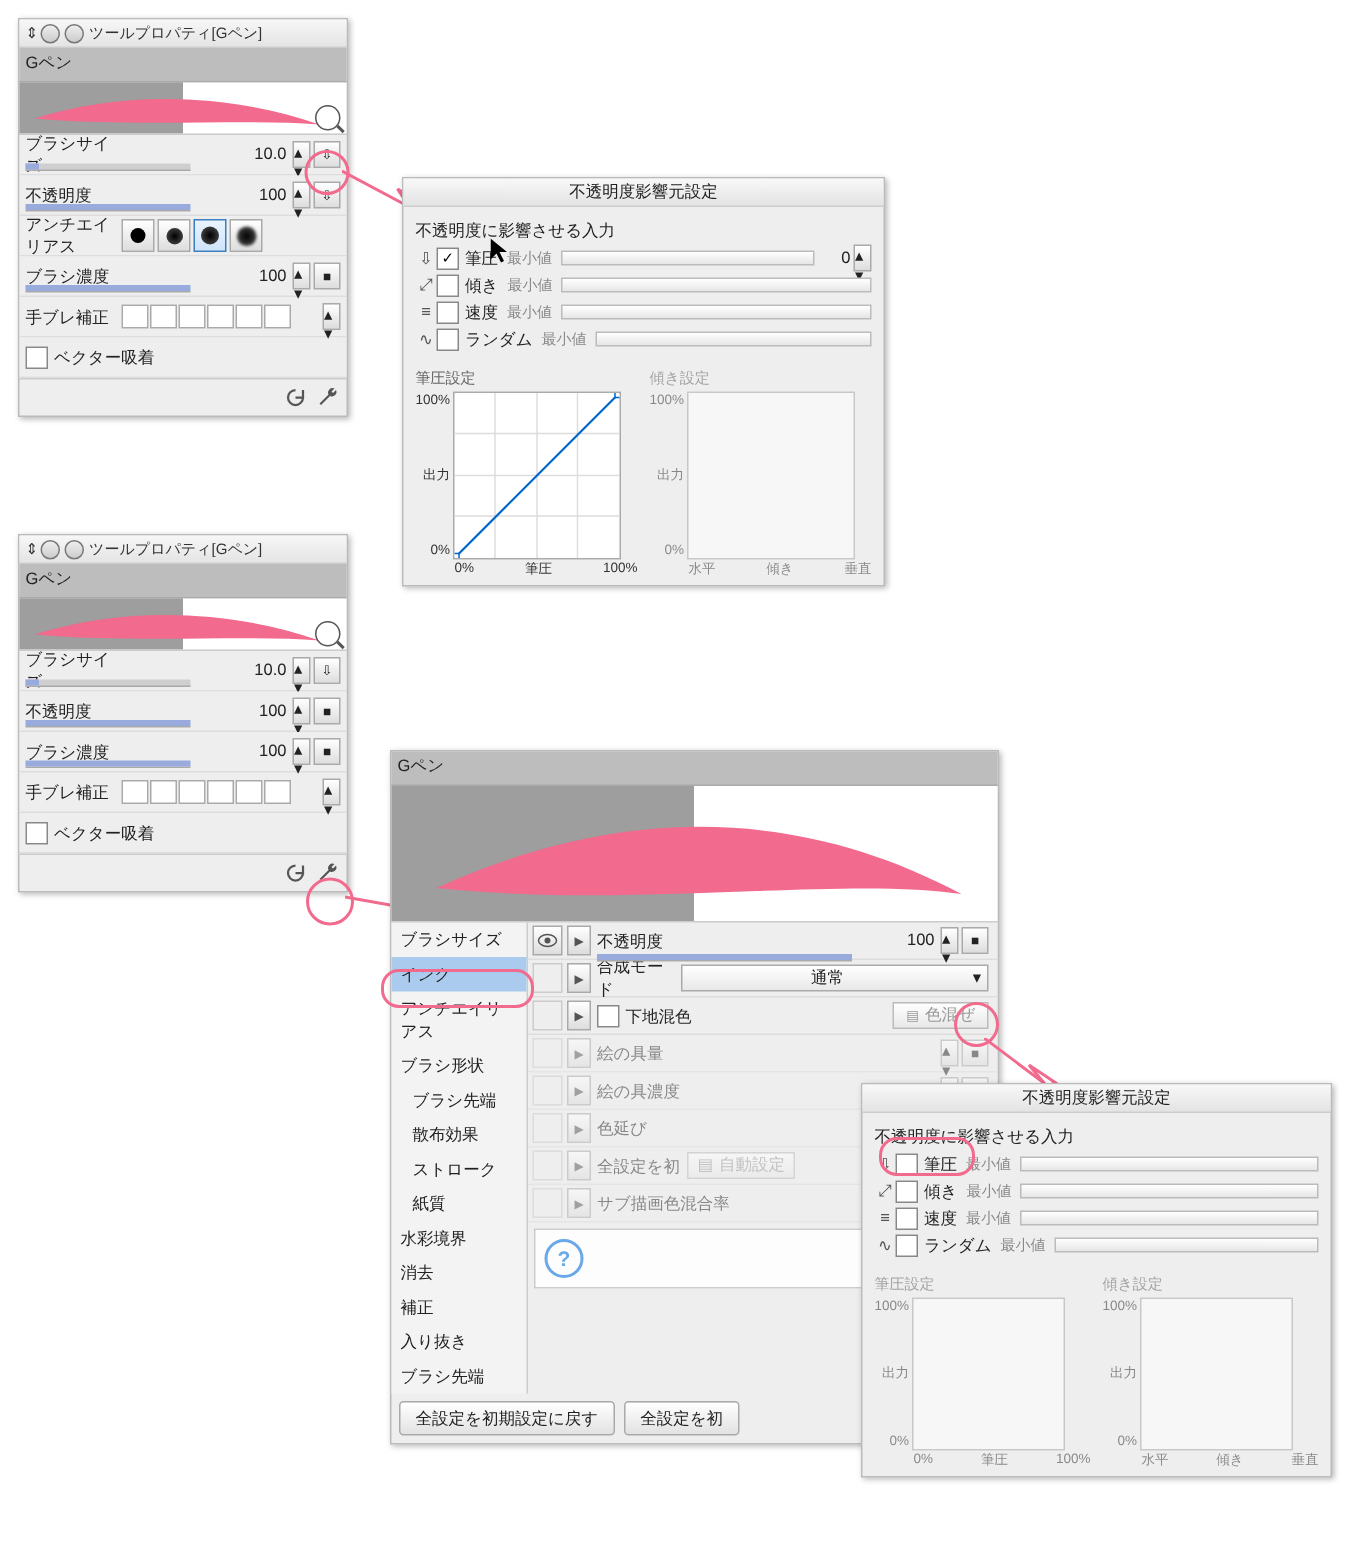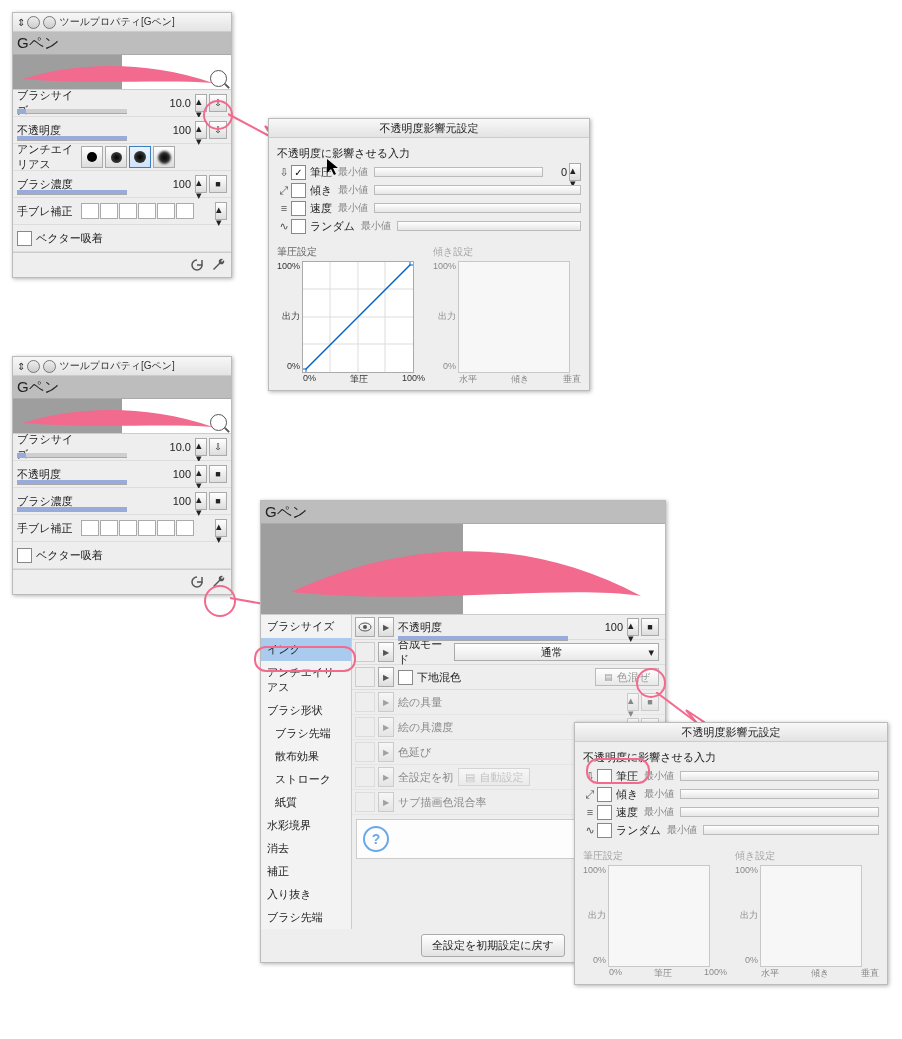--- a/index.html
+++ b/index.html
@@ -35,21 +35,21 @@
     display: inline-block;
     border:1px solid #777;
     background: linear-gradient(#eee,#ccc);
   }
   .toolname {
     background:#bdbdbd;
     color:#222;
     height:18px;
     padding:2px 4px;
     border-bottom:1px solid #aaa;
-    font-size:15px;
+    font-size:11px;
   }
   .preview {
     height: 34px;
     background: linear-gradient(to right, #9e9e9e 0%, #9e9e9e 50%, #fff 50%, #fff 100%);
     position:relative;
     border-bottom:1px solid #ccc;
   }
   .preview svg { position:absolute; left:0; top:0; }
   .mag {
     position:absolute; right:4px; bottom:2px; width:15px; height:15px;
@@ -133,21 +133,21 @@
   .catlist div.sel{background:#aacbed;}
   .detail-row{
     display:flex;align-items:center;height:24px;border-bottom:1px solid #ddd;
     padding-right:6px;
   }
   .eye{width:18px;height:18px;border:1px solid #aaa;background:linear-gradient(#fff,#ddd);margin:0 3px;display:flex;align-items:center;justify-content:center;}
   .tri{width:14px;height:18px;border:1px solid #aaa;background:linear-gradient(#fff,#ddd);display:flex;align-items:center;justify-content:center;font-size:8px;color:#555;}
   .det-lbl{flex:1;font-size:11px;margin-left:4px;position:relative;}
   .det-dropdown{flex:1;border:1px solid #aaa;background:linear-gradient(#fff,#e8e8e8);height:16px;text-align:center;font-size:11px;line-height:16px;margin-left:6px;}
   .det-small{font-size:11px;color:#222;}
-  .btnrow{display:flex;gap:18px;justify-content:flex-end;padding:5px;}
+  .btnrow{display:flex;gap:6px;justify-content:flex-start;padding:5px;}
   .stdbtn{
     border:1px solid #aaa;background:linear-gradient(#fff,#e2e2e2);
     padding:3px 10px;font-size:11px;border-radius:3px;
   }
   .helpbox{
     border:1px solid #ccc;background:#fdfdfd;margin:4px;padding:6px;font-size:11px;
     display:flex;gap:6px;
   }
   .swoosh-big{position:absolute;left:0;top:0;}
 </style>

